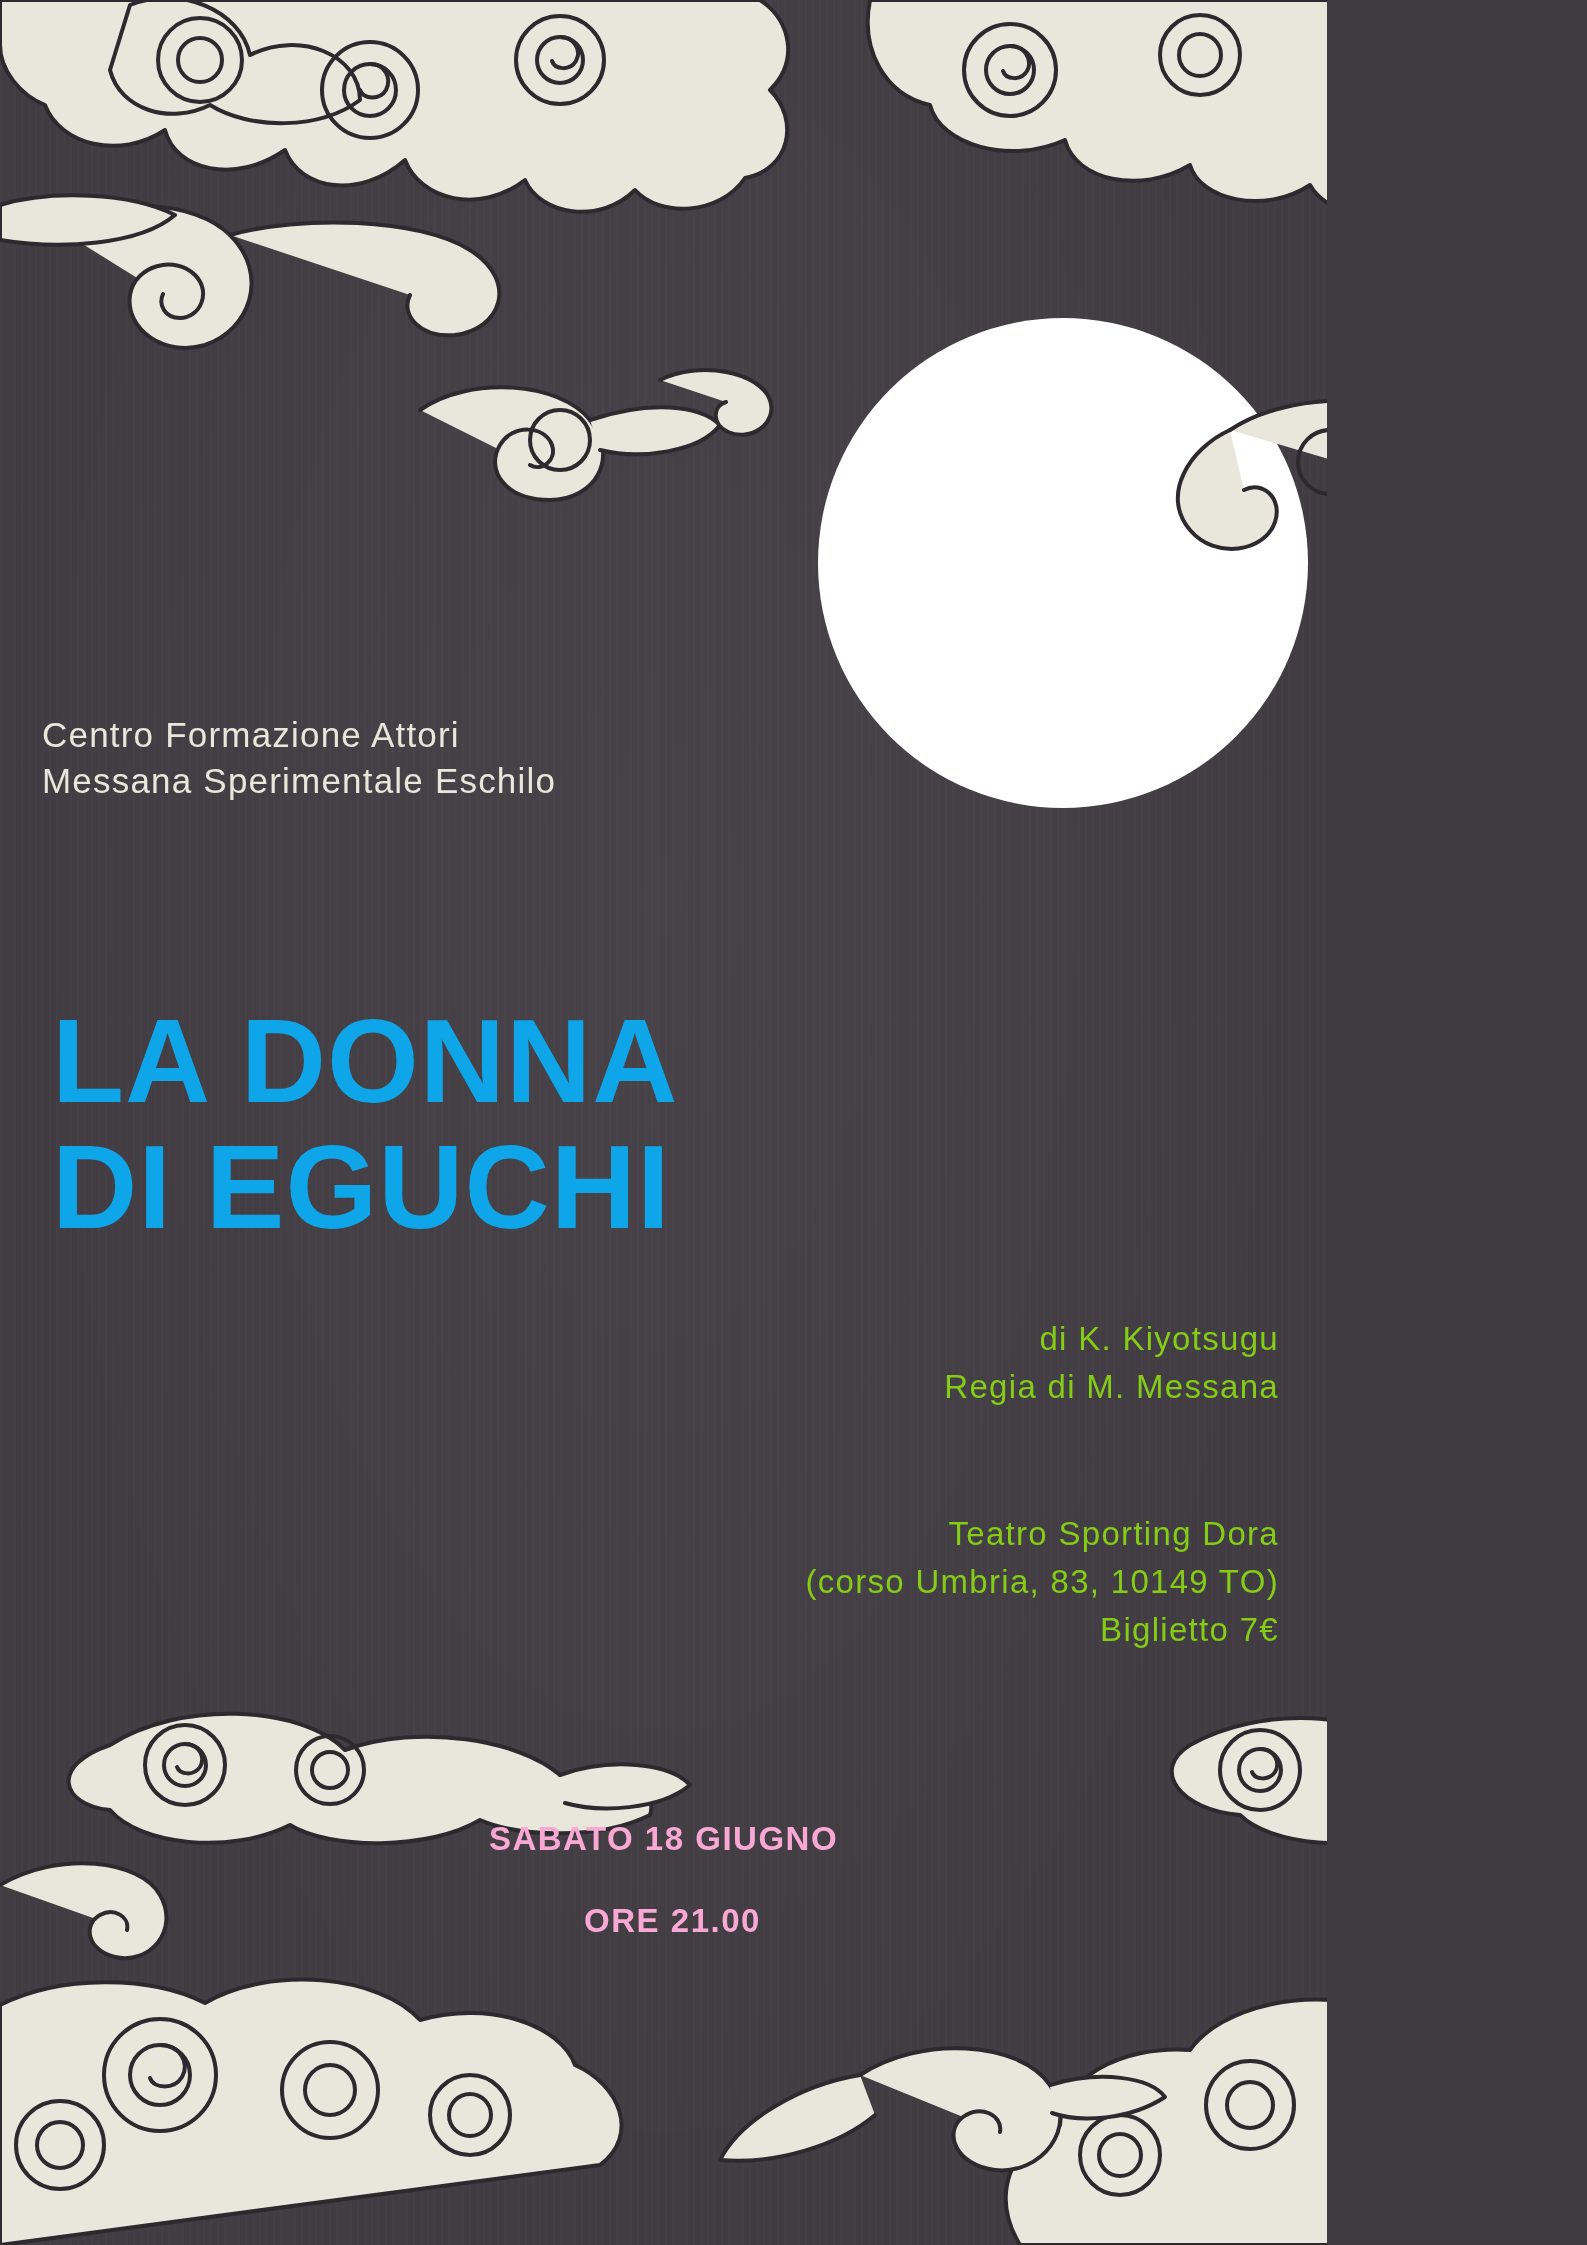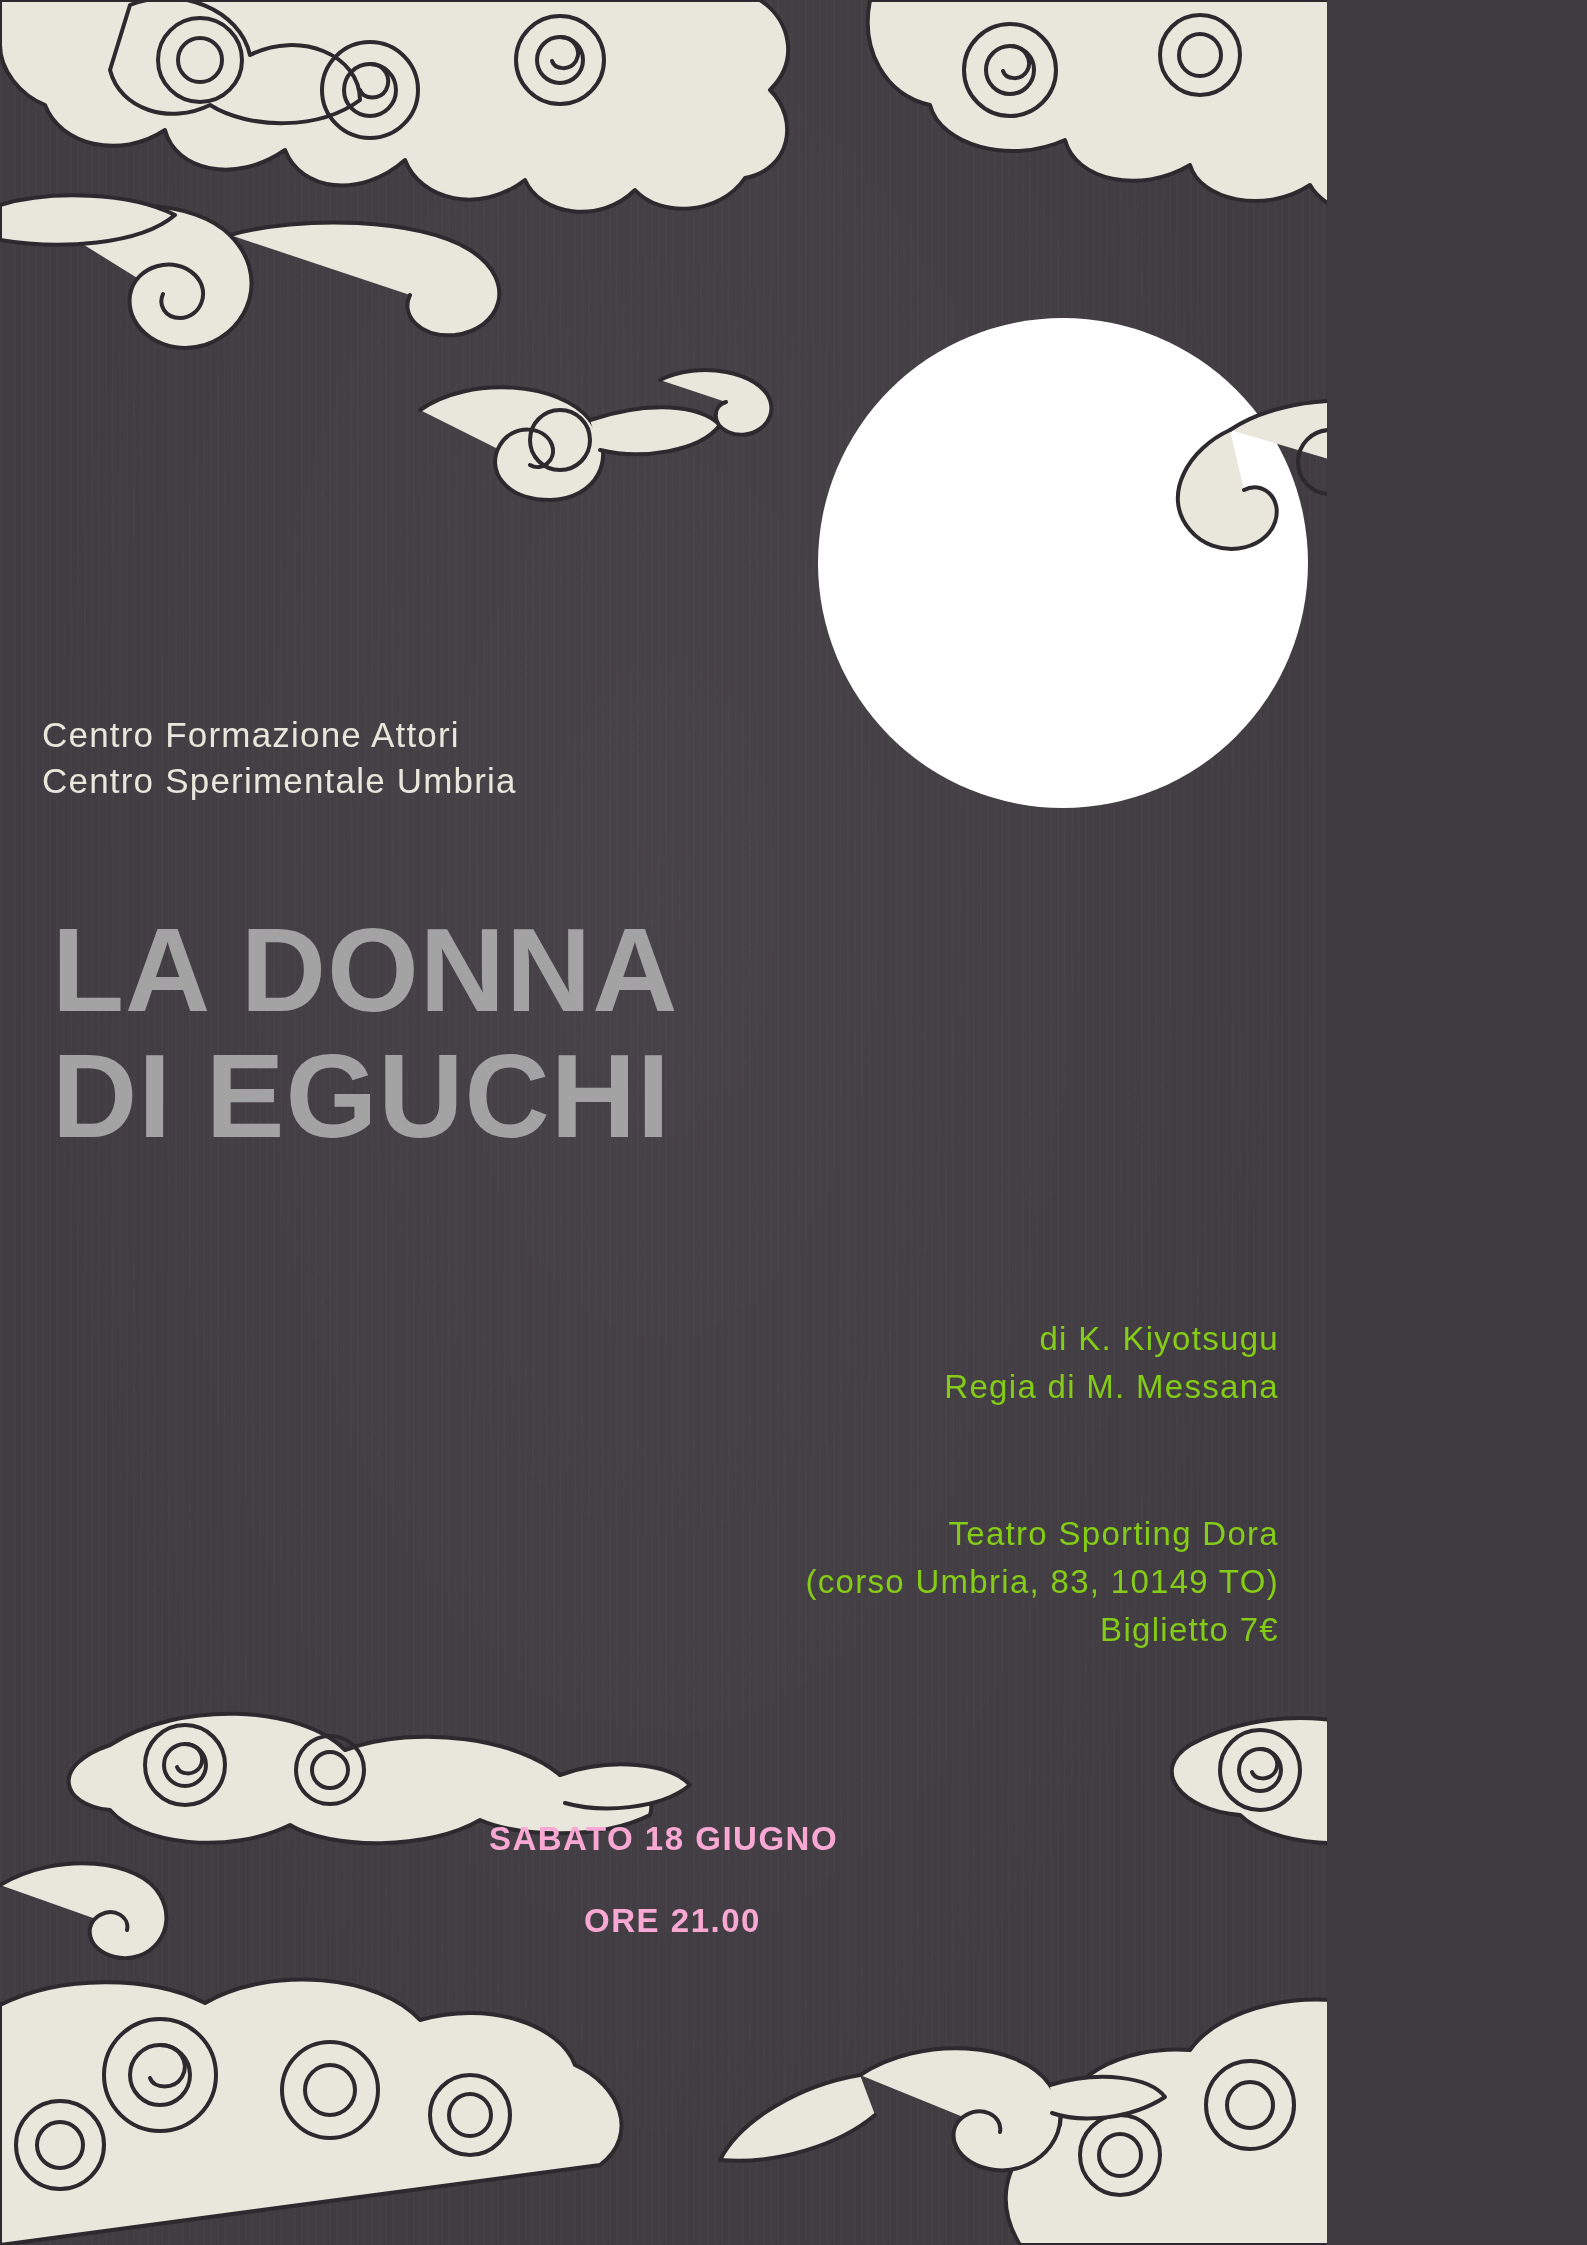--- a/index.html
+++ b/index.html
@@ -52,22 +52,22 @@
     color: #e9e7dc;
     font-size: 35px;
     letter-spacing: 1.2px;
     line-height: 1.32;
   }
   .org div { white-space: nowrap; }
 
   .title {
     position: absolute;
     left: 52px;
-    top: 910px;
-    color: #a3a3a3;
+    top: 1001px;
+    color: #0ea5e9;
     font-weight: bold;
     font-size: 118px;
     line-height: 1.02;
     letter-spacing: 1px;
   }
   .title .l2 { margin-top: 6px; }
 
   .credits {
     position: absolute;
     right: 48px;
@@ -232,21 +232,21 @@
         <path d="M860,430 C920,390 1020,396 1050,440 C1080,484 1040,530 995,525
                  C955,520 943,487 963,472 C980,459 1003,470 1000,487" fill="#e9e7dc"></path>
         <path d="M860,430 C800,440 740,475 720,515 C775,520 840,500 875,470" fill="#e9e7dc"></path>
         <path d="M1050,440 C1100,425 1150,432 1165,452 C1130,475 1080,478 1052,468" fill="#e9e7dc"></path>
       </g>
     </svg>
   </div>
 
   <div class="org">
     <div>Centro Formazione Attori</div>
-    <div>Centro Sperimentale Umbria</div>
+    <div>Messana Sperimentale Eschilo</div>
   </div>
 
   <div class="title">
     <div class="l1">LA DONNA</div>
     <div class="l2">DI EGUCHI</div>
   </div>
 
   <div class="credits">
     <div>di K. Kiyotsugu</div>
     <div>Regia di M. Messana</div>

